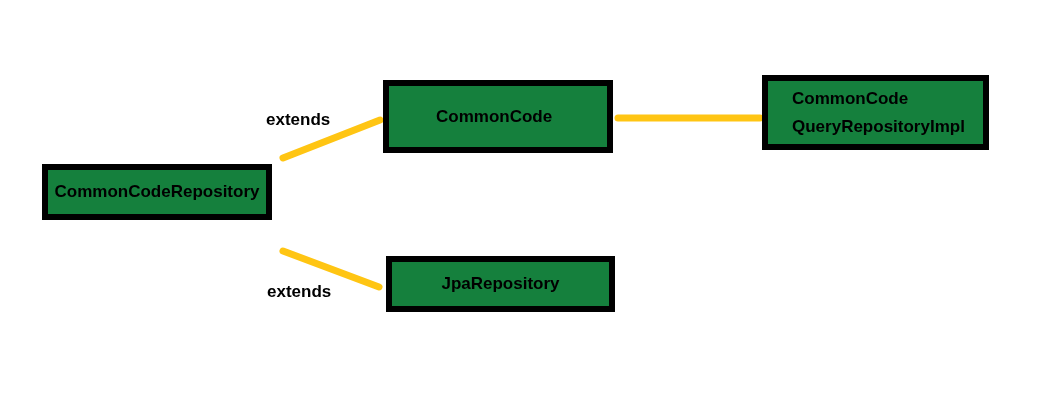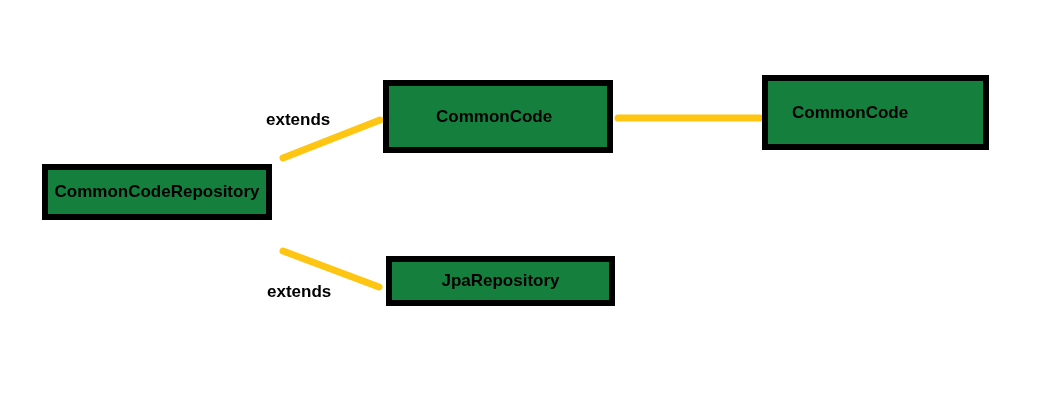--- a/index.html
+++ b/index.html
@@ -64,23 +64,24 @@
   <div class="node center" style="left:42px; top:164px; width:230px; height:56px;">
     <span class="line">CommonCodeRepository</span>
   </div>
 
   <div class="node left" style="left:383px; top:80px; width:230px; height:73px; padding-left:47px;">
     <span class="line">CommonCode</span>
   </div>
 
   <div class="node left" style="left:762px; top:75px; width:227px; height:75px; padding-left:24px;">
     <span class="line">CommonCode</span>
+    <span class="line">QueryRepositoryImpl</span>
   </div>
 
-  <div class="node center" style="left:386px; top:256px; width:229px; height:50px;">
+  <div class="node center" style="left:386px; top:256px; width:229px; height:56px;">
     <span class="line">JpaRepository</span>
   </div>
 
   <span class="edge-label" style="left:266px; top:110px;">extends</span>
 
 
   <span class="edge-label" style="left:267px; top:282px;">extends</span>
 
 </div>
 

